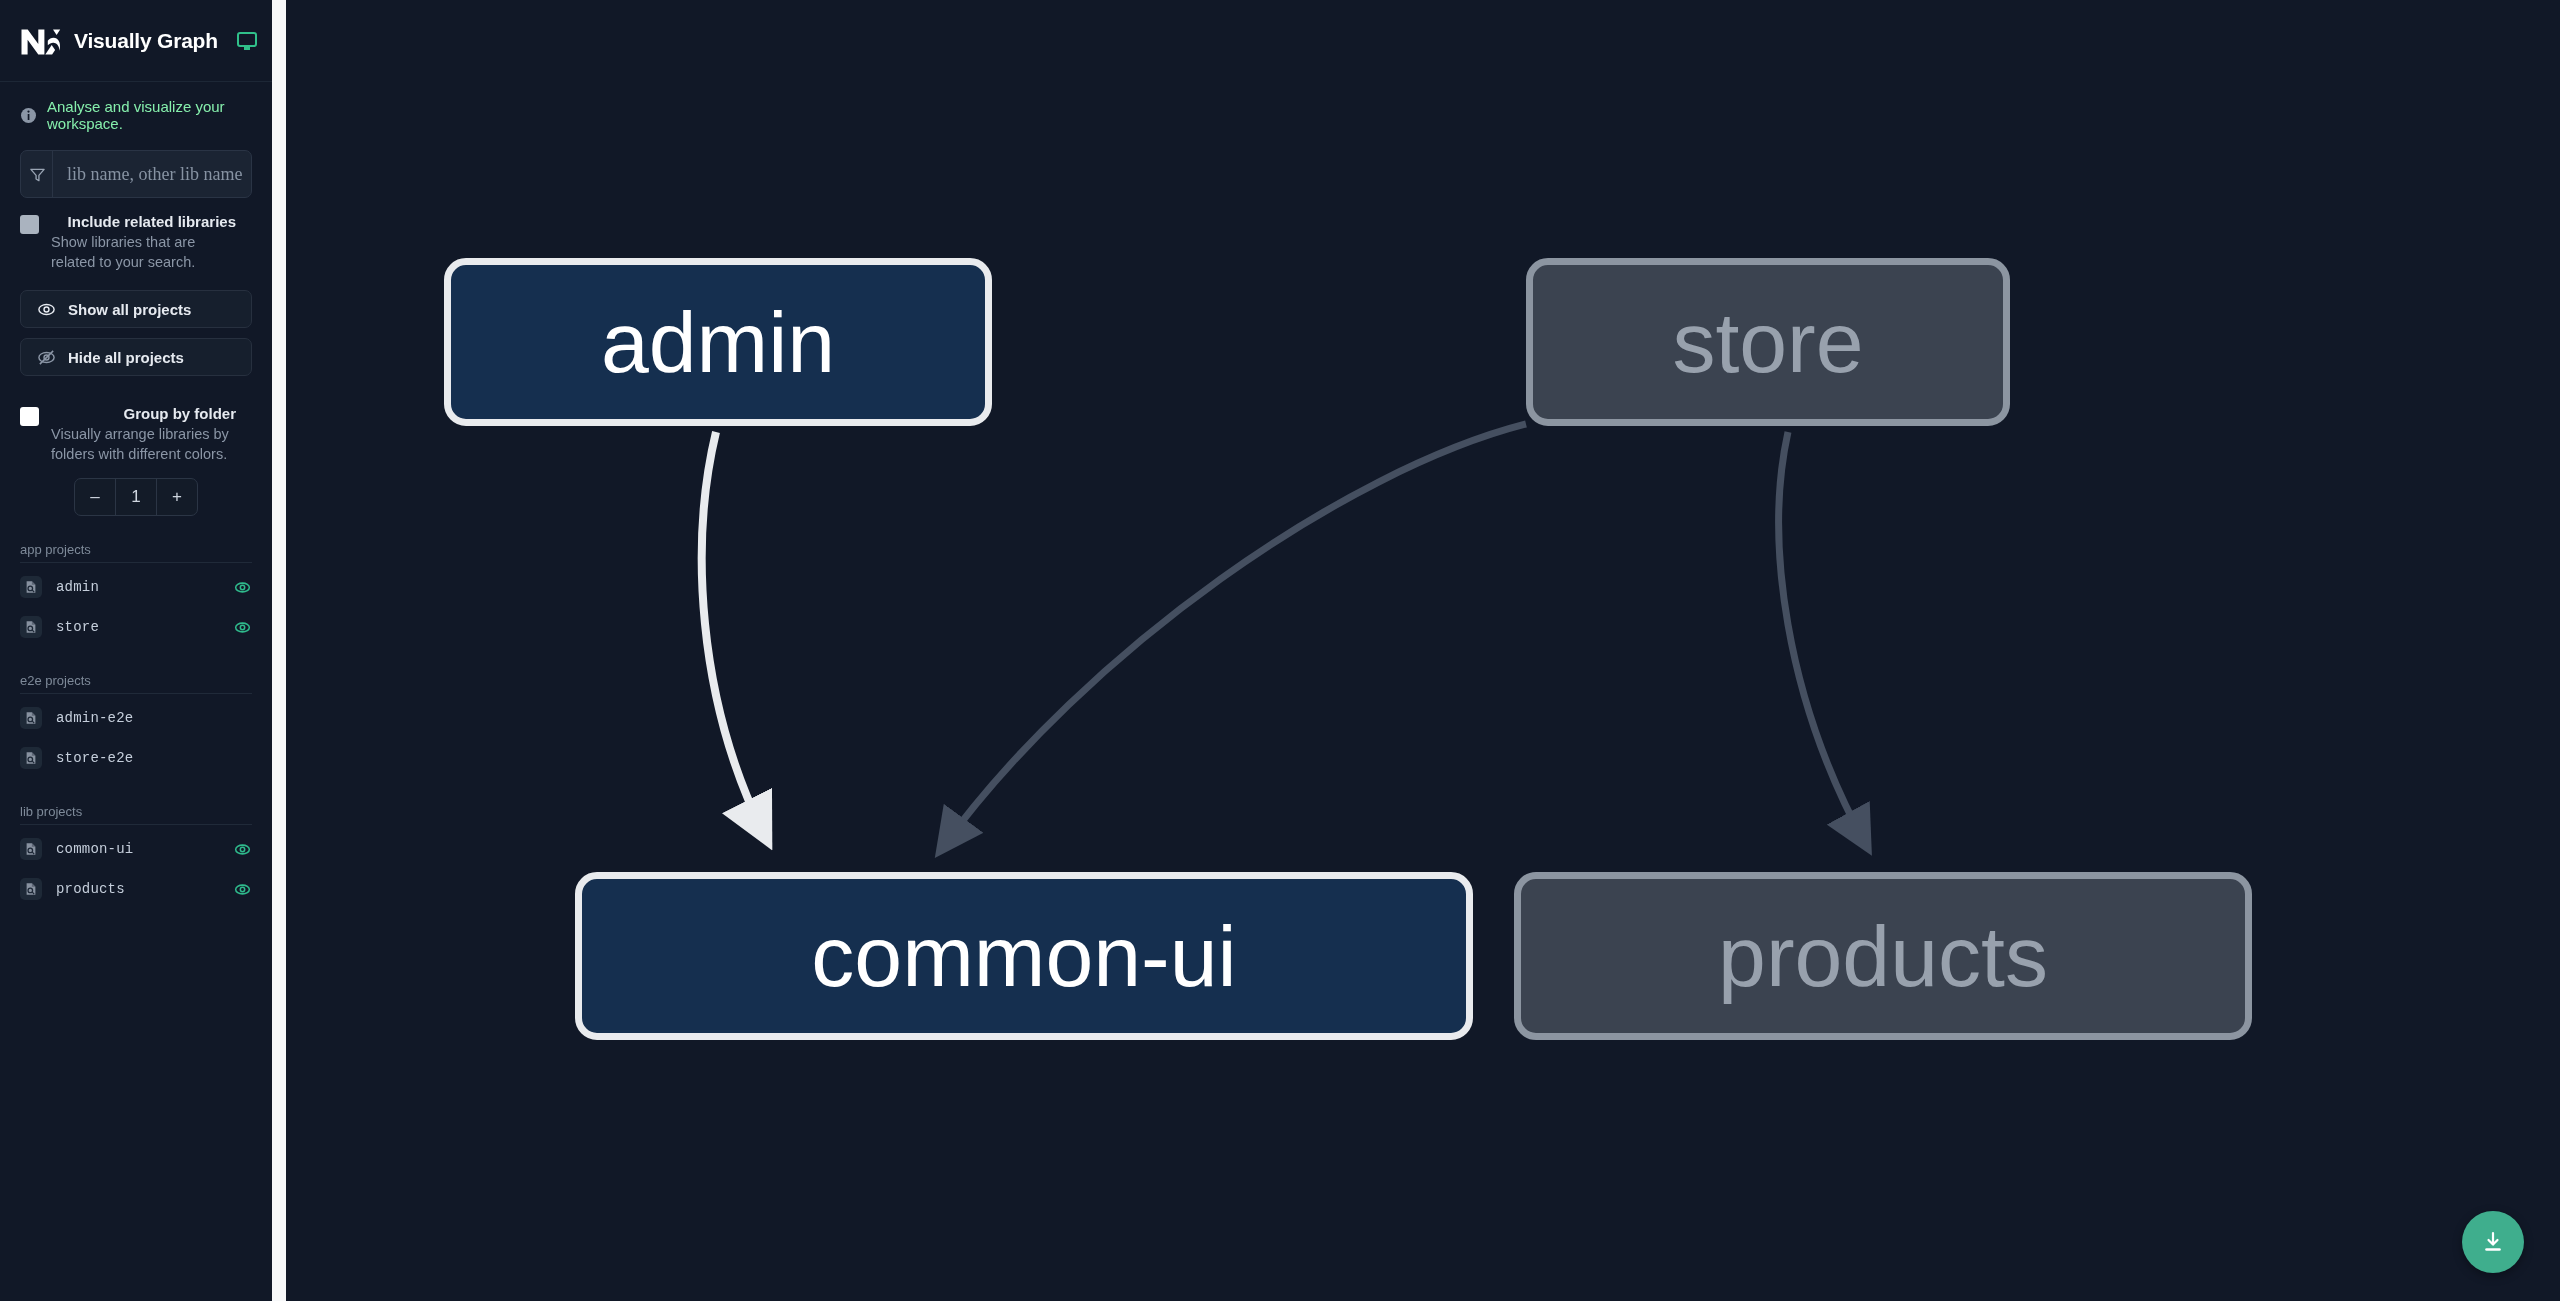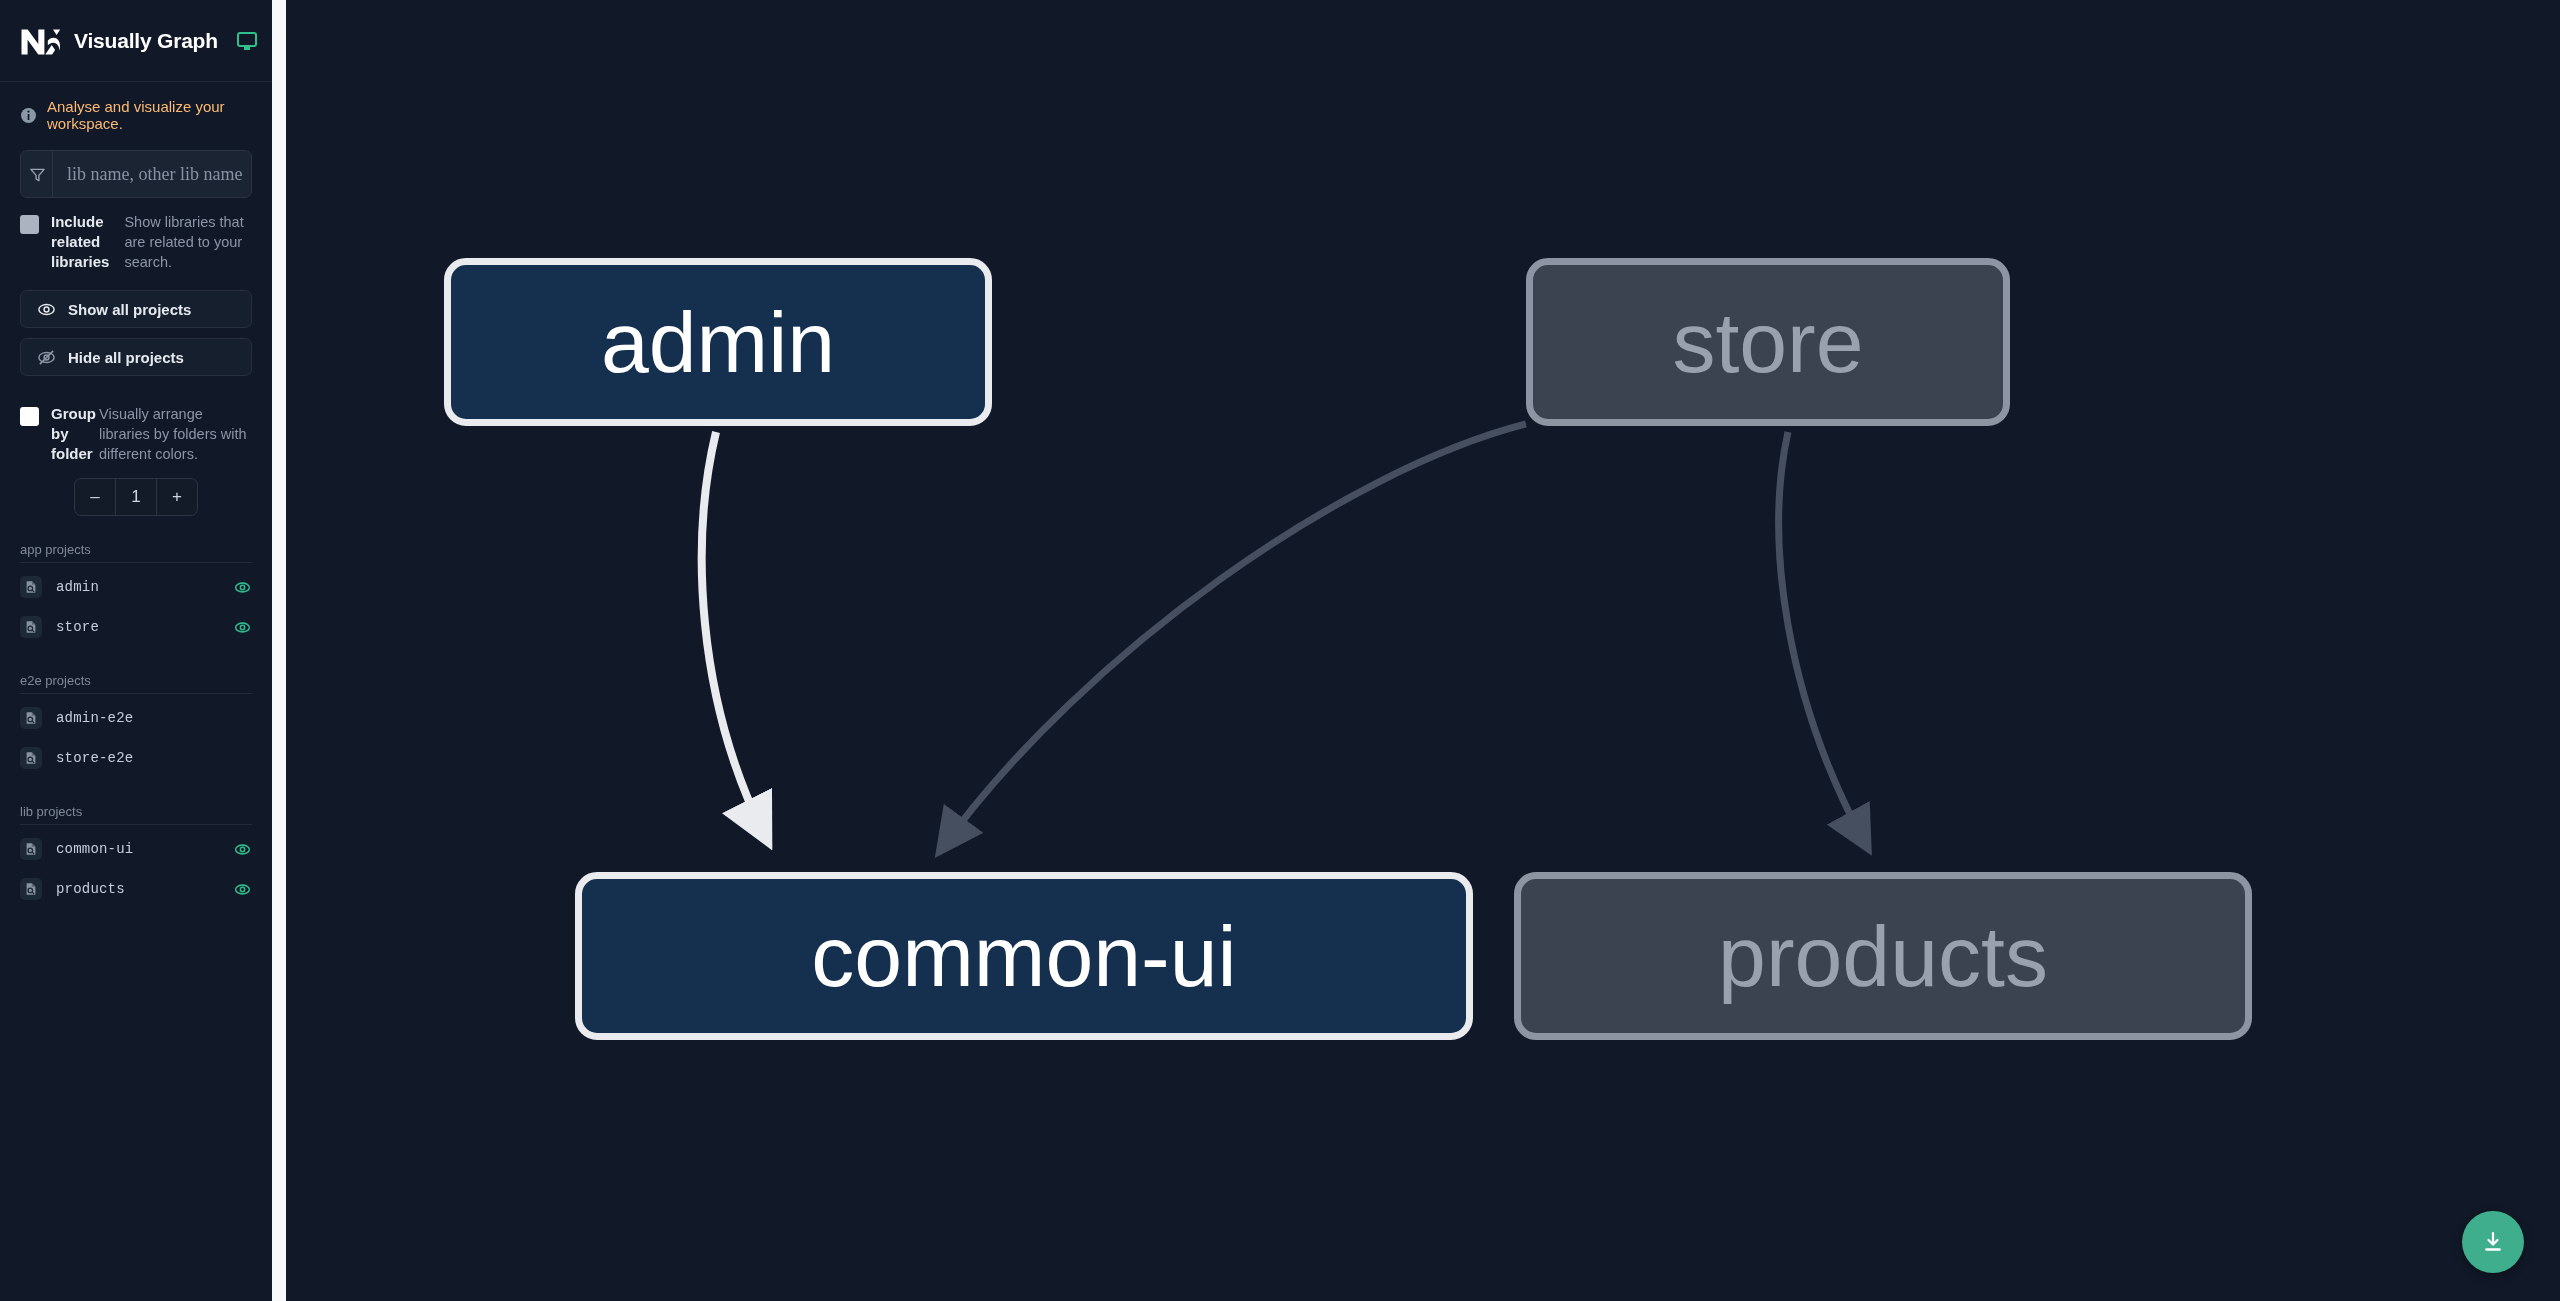--- a/index.html
+++ b/index.html
@@ -38,21 +38,21 @@
   .sb-title {
     color: #ffffff; font-size: 21px; font-weight: 700;
     letter-spacing: -0.2px;
     white-space: nowrap;
   }
   .monitor-icon { width: 22px; height: 22px; margin-left: 6px; flex: 0 0 22px; }
 
   .sb-tagline {
     display: flex; align-items: center; gap: 10px;
     padding: 16px 20px 14px 20px;
-    color: #fdba74; font-size: 15px;
+    color: #86efac; font-size: 15px;
   }
   .info-icon { width: 17px; height: 17px; flex: 0 0 17px; }
 
   .sb-search {
     margin: 4px 20px 0 20px;
     height: 48px;
     background: #1b2433;
     border: 1px solid #2a3445;
     border-radius: 7px;
     display: flex; align-items: center;
@@ -79,21 +79,21 @@
   .cbox {
     width: 19px; height: 19px; flex: 0 0 19px;
     border-radius: 3px; margin-top: 3px;
     background: #aab3bf;
   }
   .cbox.white { background: #ffffff; }
   .cbox.green {
     background: #4ecba0;
     display: flex; align-items: center; justify-content: center;
   }
-  .check-text { display: flex; flex-direction: row; align-items: flex-end; }
+  .check-text { display: flex; flex-direction: column; align-items: flex-end; }
   .check-label {
     color: #e6eaf0; font-size: 15px; font-weight: 700;
     line-height: 20px;
   }
   .check-desc {
     color: #8b96a6; font-size: 14.5px; line-height: 20px;
     max-width: 185px;
   }
 
   .sb-btn {

